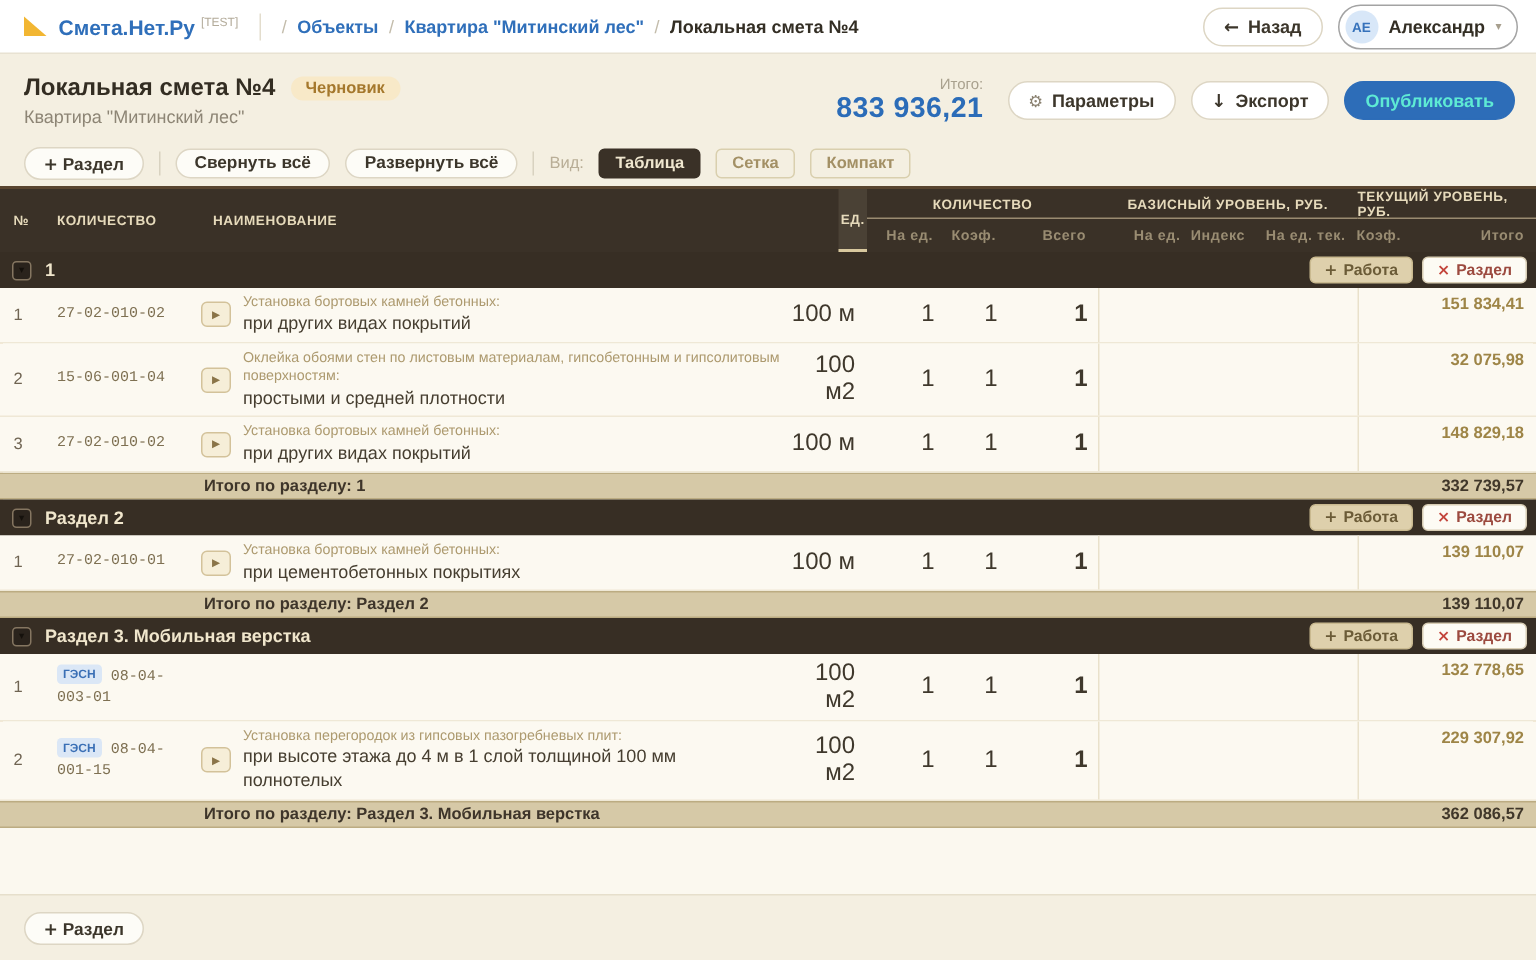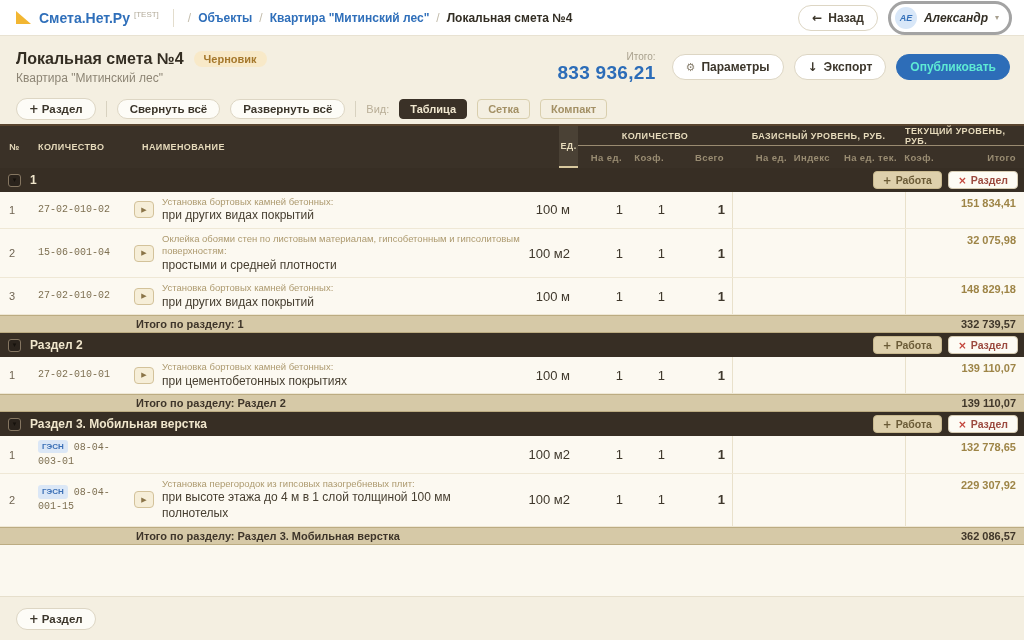--- a/index.html
+++ b/index.html
@@ -23,21 +23,21 @@
   .crumbs { display:flex; align-items:center; gap:7px; font-size:12px; font-weight:bold; }
   .crumb-sep { color:#c3bcab; font-weight:normal; }
   .crumb-link { color:#2f6fba; cursor:pointer; }
   .crumb-current { color:#332e24; }
   .topbar-right { margin-left:auto; display:flex; align-items:center; gap:10px; }
   .pill-btn {
     display:inline-flex; align-items:center; gap:6px;
     background:#fff; border:1px solid #ddd6c4; border-radius:16px;
     padding:5px 13px; font-size:12px; font-weight:bold; color:#3c362b; cursor:pointer;
   }
-  .user-chip { display:inline-flex; align-items:center; gap:7px; background:#fff; border:3px solid #a3a3a3; border-radius:17px; padding:3px 10px 3px 4px; cursor:pointer;font-style:italic; }
+  .user-chip { display:inline-flex; align-items:center; gap:7px; background:#fff; border:1px solid #a3a3a3; border-radius:17px; padding:3px 10px 3px 4px; cursor:pointer; }
   .avatar { width:22px; height:22px; border-radius:50%; background:#d8e7f8; color:#3672bb; font-size:9px; font-weight:bold; display:flex; align-items:center; justify-content:center; }
   .user-name { font-size:12px; font-weight:bold; color:#332e24; }
   .caret { font-size:8px; color:#a79f8e; }
 
   
   .page-head { flex:0 0 58px; display:flex; align-items:center; padding:4px 14px 0 16px; background:#f4efe1; }
   .ph-left { display:flex; flex-direction:column; gap:3px; }
   .title-line { display:flex; align-items:center; gap:10px; }
   .page-title { font-size:16px; font-weight:bold; color:#332d22; }
   .status-badge { background:#f8e9c8; color:#a5782c; font-size:11px; font-weight:bold; border-radius:10px; padding:2px 10px; }
@@ -89,21 +89,21 @@
   .trow { display:grid; grid-template-columns:var(--cols); background:#fcf9f1; border-bottom:1px solid #efe8d6; position:relative; padding:4px 0; }
   .trow::before, .trow::after { content:""; position:absolute; top:0; bottom:0; width:1px; background:#e9e1cb; }
   .trow::before { left:732px; } .trow::after { left:905px; }
   .c-no { padding-left:9px; font-size:11px; color:#6f6452; align-self:center; }
   .c-code { padding-left:8px; font-family:"Liberation Mono","DejaVu Sans Mono",monospace; font-size:10px; color:#7e7052; align-self:center; line-height:1.4; }
   .badge-gesn { display:inline-block; background:#dbe7f6; color:#3a6fb5; font-size:8px; font-weight:bold; padding:1px 4px; border-radius:3px; font-family:"Liberation Sans",sans-serif; vertical-align:1px; }
   .c-name { grid-column:3; display:flex; gap:8px; padding-left:6px; align-items:center; }
   .play-btn { flex:0 0 20px; width:20px; height:17px; border:1px solid #d3c29a; background:#f6eed8; border-radius:4px; color:#8a7448; font-size:7px; display:flex; align-items:center; justify-content:center; cursor:pointer; }
   .desc-head { font-size:9.5px; color:#ad9a6f; line-height:1.3; }
   .desc-main { font-size:12px; color:#463e30; line-height:1.3; }
-  .c-num { font-size:13px; color:#3f382c; text-align:right; padding-right:7px; align-self:center; }
+  .c-num { font-size:16px; color:#3f382c; text-align:right; padding-right:7px; align-self:center; }
   .c-unit { padding-right:8px; }
   .bold { font-weight:bold; }
   .c-rowtotal { grid-column:12; font-size:11px; font-weight:bold; color:#9e8547; text-align:right; padding:1px 8px 0 0; align-self:start; }
 
   .subtotal-row { display:grid; grid-template-columns:var(--cols); background:#d6c9a7; border-top:1px solid #bcac82; border-bottom:1px solid #bcac82; height:18px; align-items:center; }
   .st-label { grid-column:3/8; font-size:11px; font-weight:bold; color:#3e352a; padding-left:8px; }
   .st-value { grid-column:8/13; font-size:11px; font-weight:bold; color:#40372a; text-align:right; padding-right:8px; }
 
   
   .footer { flex:0 0 44px; background:#f4efe1; border-top:1px solid #e6dfcc; display:flex; align-items:center; padding:0 16px; }

